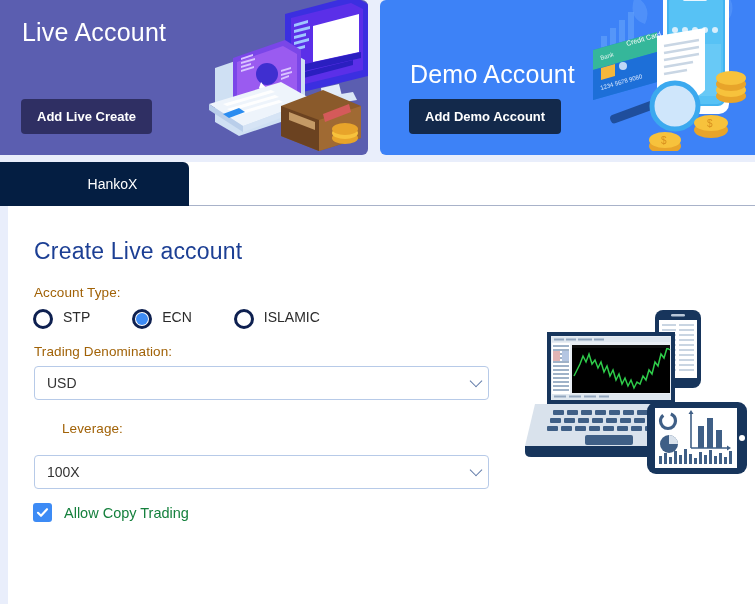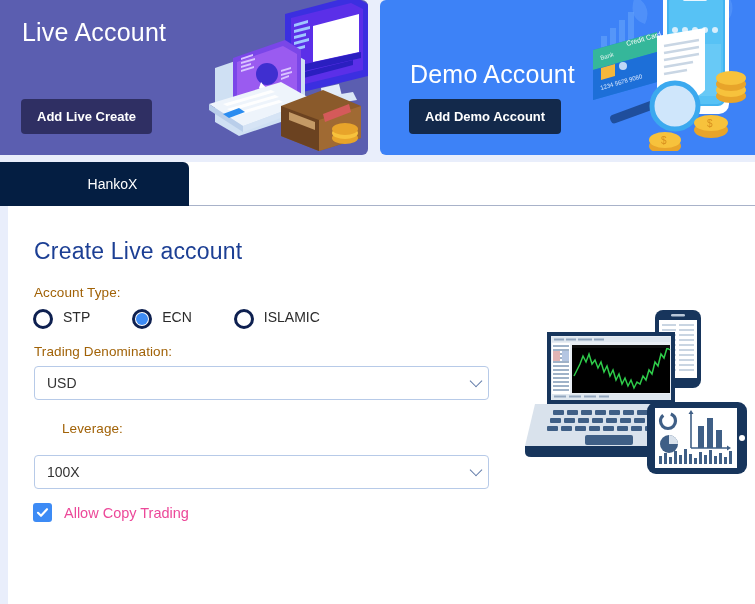--- a/index.html
+++ b/index.html
@@ -105,21 +105,21 @@
     margin-top: -3px;
   }
 
   
   .check-row { position: absolute; left: 25px; top: 297px; display: flex; align-items: center; cursor: pointer; }
   .check-box {
     width: 19px; height: 19px; border-radius: 3px; background: #3d8bf5;
     display: flex; align-items: center; justify-content: center; flex: none;
   }
   .check-box svg { display: block; }
-  .check-text { margin-left: 12px; font-size: 14.5px; color: #ec4899; }
+  .check-text { margin-left: 12px; font-size: 14.5px; color: #15803d; }
 
   .main-illus { position: absolute; left: 505px; top: 98px; }
 </style>
 </head>
 <body>
 
 <div class="page">
 
   <div class="cards">
 

